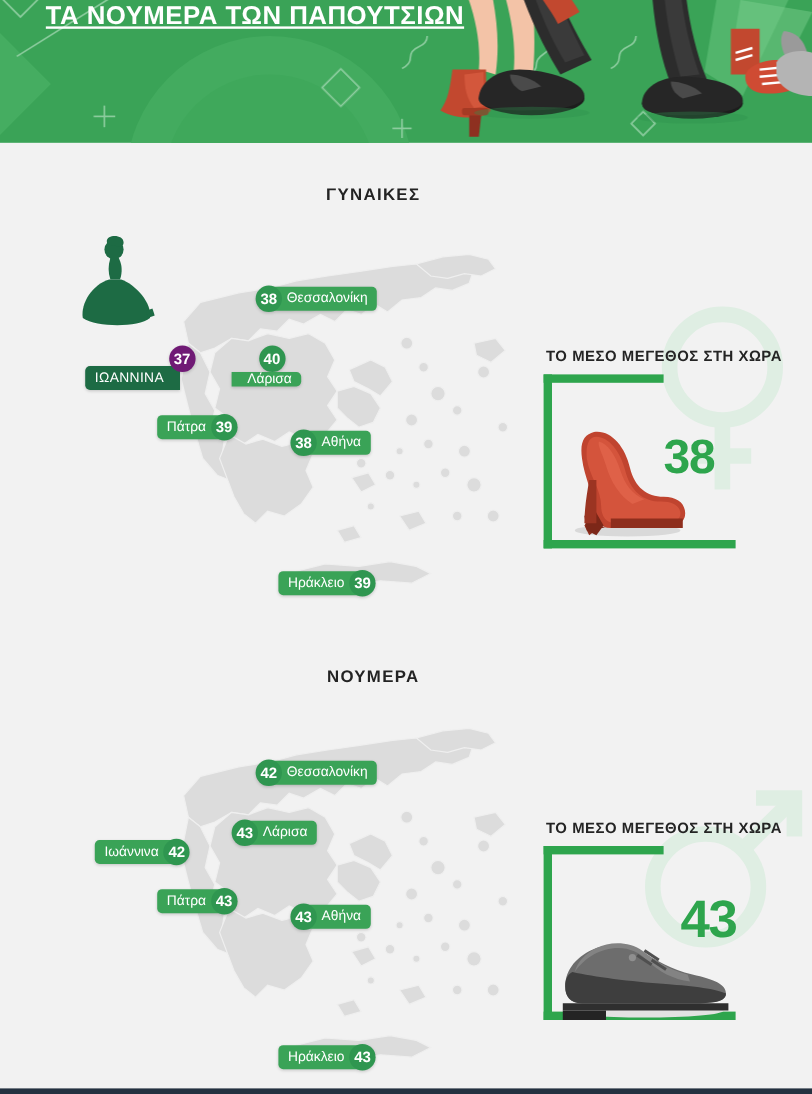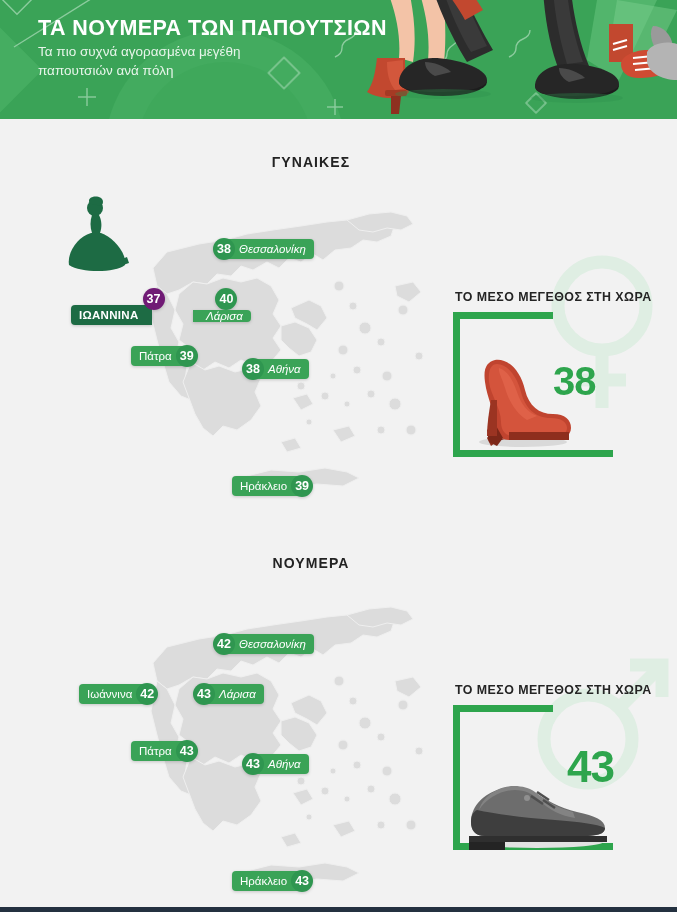--- a/index.html
+++ b/index.html
@@ -23,27 +23,28 @@
   .header {
     position: absolute;
     left: 0; top: 0;
     width: 677px; height: 119px;
     background: #3aa357;
     overflow: hidden;
   }
   .header-bg { position: absolute; inset: 0; overflow: hidden; }
   .hdr-title {
     position: absolute;
-    left: 38px; top: 16px;
+    left: 38px; top: 1px;
     color: #ffffff;
     font-size: 21.5px;
     font-weight: bold;
     letter-spacing: 0.4px;
     white-space: nowrap;
     z-index: 5;
+    text-decoration: underline;
   }
   .hdr-sub {
     position: absolute;
     left: 38px; top: 42px;
     color: #e7f5ea;
     font-size: 13.5px;
     line-height: 19px;
     width: 250px;
     z-index: 5;
   }
@@ -94,26 +95,26 @@
     color: #ffffff;
     font-size: 12.5px;
     font-weight: bold;
     display: flex;
     align-items: center;
     justify-content: center;
     flex: 0 0 auto;
   }
   
   .badge.num-left .dot { margin-right: -9px; z-index: 2; }
-  .badge.num-left .pill { padding: 0 8px 0 13px; border-radius: 0 4px 4px 0; font-style: italic; }
+  .badge.num-left .pill { padding: 0 8px 0 13px; border-radius: 0 4px 4px 0; }
   
   .badge.num-right .dot { margin-left: -9px; z-index: 2; }
   .badge.num-right .pill { padding: 0 13px 0 8px; border-radius: 4px 0 0 4px; }
   
-  .badge.dark .pill { background: #1d6b44; font-weight: bold; letter-spacing: 0.3px; margin-top: 32px; }
+  .badge.dark .pill { background: #1d6b44; font-weight: normal; letter-spacing: 0.3px; margin-top: 32px; }
   .badge.dark .dot  { background: #701a75; }
 
   
   .avg-panel { position: absolute; width: 240px; height: 215px; text-align: center; }
   #avg-women { left: 437px; top: 262px; }
   #avg-men   { left: 437px; top: 655px; }
   .avg-symbol {
     position: absolute;
     right: 2px; top: -12px;
     width: 145px; height: 175px;
@@ -245,21 +246,20 @@
             <path d="M286 64 L308 62"></path>
             <path d="M288 70 L310 68"></path>
         </g>
 
         <path d="M306 26 C 316 26, 324 34, 326 46 L 310 52 C 304 42, 302 32, 306 26 Z" fill="#9a9a9a"></path>
         <path d="M300 52 C 304 44, 318 40, 330 44 L 330 80 C 314 80, 300 72, 300 60 Z" fill="#b4b4b4"></path>
       </g>
     </svg>
 
     <div class="hdr-title">ΤΑ ΝΟΥΜΕΡΑ ΤΩΝ ΠΑΠΟΥΤΣΙΩΝ</div>
-    <div class="hdr-sub">Τα πιο συχνά αγορασμένα μεγέθη παπουτσιών ανά πόλη</div>
   </div>
 
   <div class="sec-title" id="title-women">ΓΥΝΑΙΚΕΣ</div>
 
   <div class="map-wrap" id="map-women">
     <svg class="map-svg" viewBox="0 0 360 300">
       <g fill="#dcdcdc" stroke="#efefef" stroke-width="1">
 
         <path d="M62 96 L58 78 L72 62 L104 54 L130 50 L152 44 L178 40 L206 36 L232 32 L252 30 L264 36 L272 30 L288 28 L300 34 L296 46 L282 52 L268 50 L256 58 L240 60 L228 70 L218 64 L206 72 L194 68 L184 78 L172 72 L158 80 L146 76 L136 86 L122 84 L112 94 L98 92 L84 100 L72 104 Z"></path>
 
@@ -403,21 +403,21 @@
     </svg>
 
     <div class="badge num-left" style="left:118px;top:48px;">
       <span class="dot">42</span>
       <span class="pill">Θεσσαλονίκη</span>
     </div>
     <div class="badge num-left" style="left:98px;top:98px;">
       <span class="dot">43</span>
       <span class="pill">Λάρισα</span>
     </div>
-    <div class="badge num-right" style="left:-16px;top:98px;">
+    <div class="badge num-right" style="left:-16px;top:114px;">
       <span class="pill">Ιωάννινα</span>
       <span class="dot">42</span>
     </div>
     <div class="badge num-right" style="left:36px;top:155px;">
       <span class="pill">Πάτρα</span>
       <span class="dot">43</span>
     </div>
     <div class="badge num-left" style="left:147px;top:168px;">
       <span class="dot">43</span>
       <span class="pill">Αθήνα</span>

